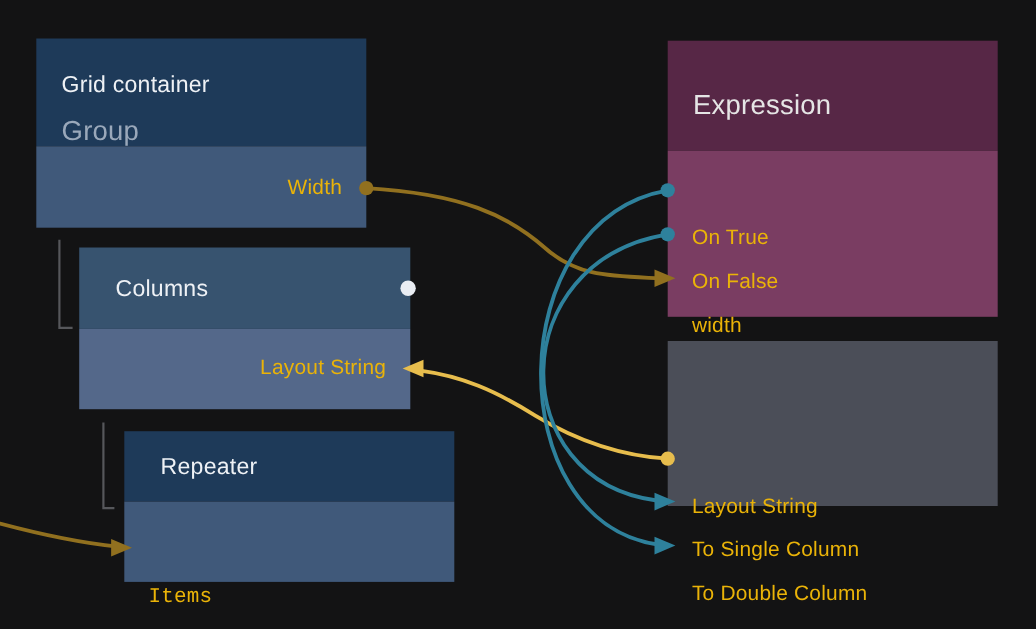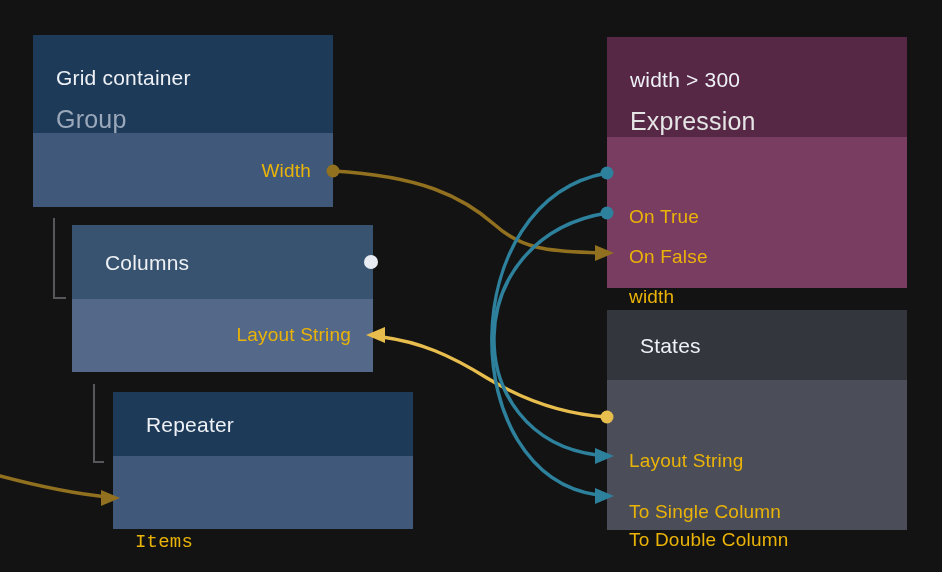--- a/index.html
+++ b/index.html
@@ -48,35 +48,31 @@
     </div>
     <div class="node" style="left: 113px; top: 392px; width: 300px;">
       <div class="node-header single" style="height: 64px; background: rgb(30, 58, 89);">
         <div class="node-title">Repeater</div>
       </div>
       <div class="node-body" style="height: 73px; background: rgb(64, 89, 122);"></div>
       <div class="port-label left" style="top: 106px; font-family: Liberation Mono, monospace;">Items</div>
     </div>
     <div class="node" style="left: 607px; top: 37px; width: 300px;">
       <div class="node-header" style="height: 100px; background: rgb(87, 39, 70);">
-        <div class="node-title">width &gt; 300</div>
         <div class="node-subtitle" style="color: #e5e5e5;">Expression</div>
       </div>
       <div class="node-body" style="height: 151px; background: rgb(122, 61, 98);"></div>
       <div class="port-label left" style="top: 136px;">On True</div>
       <div class="port-label left" style="top: 176px;">On False</div>
       <div class="port-label left" style="top: 216px;">width</div>
     </div>
     <div class="node" style="left: 607px; top: 310px; width: 300px;">
-      <div class="node-header single" style="height: 70px; background: rgb(52, 54, 62);">
-        <div class="node-title">States</div>
-      </div>
       <div class="node-body" style="height: 150px; background: rgb(75, 78, 88);"></div>
       <div class="port-label left" style="top: 107px;">Layout String</div>
-      <div class="port-label left" style="top: 158px;">To Single Column</div>
+      <div class="port-label left" style="top: 146px;">To Single Column</div>
       <div class="port-label left" style="top: 186px;">To Double Column</div>
     </div>
     <svg width="942" height="572" viewBox="0 0 942 572" class="overlay">
       <polyline points="54,218 54,298 66,298" fill="none" stroke="#56575b" stroke-width="2"></polyline>
       <polyline points="94,384 94,462 104,462" fill="none" stroke="#56575b" stroke-width="2"></polyline>
       <path d="M333,171 C420,176 462,196 495,225 C525,252 556,251 600,253" fill="none" stroke="#91701f" stroke-width="3.5" stroke-linecap="round"></path>
       <path d="M607,417 C560,414 520,398 487,378 C450,355 420,342 382,337" fill="none" stroke="#e7bd4d" stroke-width="3.5" stroke-linecap="round"></path>
       <path d="M607,173 C455,200 455,475 598,495" fill="none" stroke="#2e819c" stroke-width="3.5" stroke-linecap="round"></path>
       <path d="M607,213 C458,237 458,437 597,455" fill="none" stroke="#2e819c" stroke-width="3.5" stroke-linecap="round"></path>
       <path d="M0,476 C45,488 78,494 107,497" fill="none" stroke="#91701f" stroke-width="3.5" stroke-linecap="round"></path>

